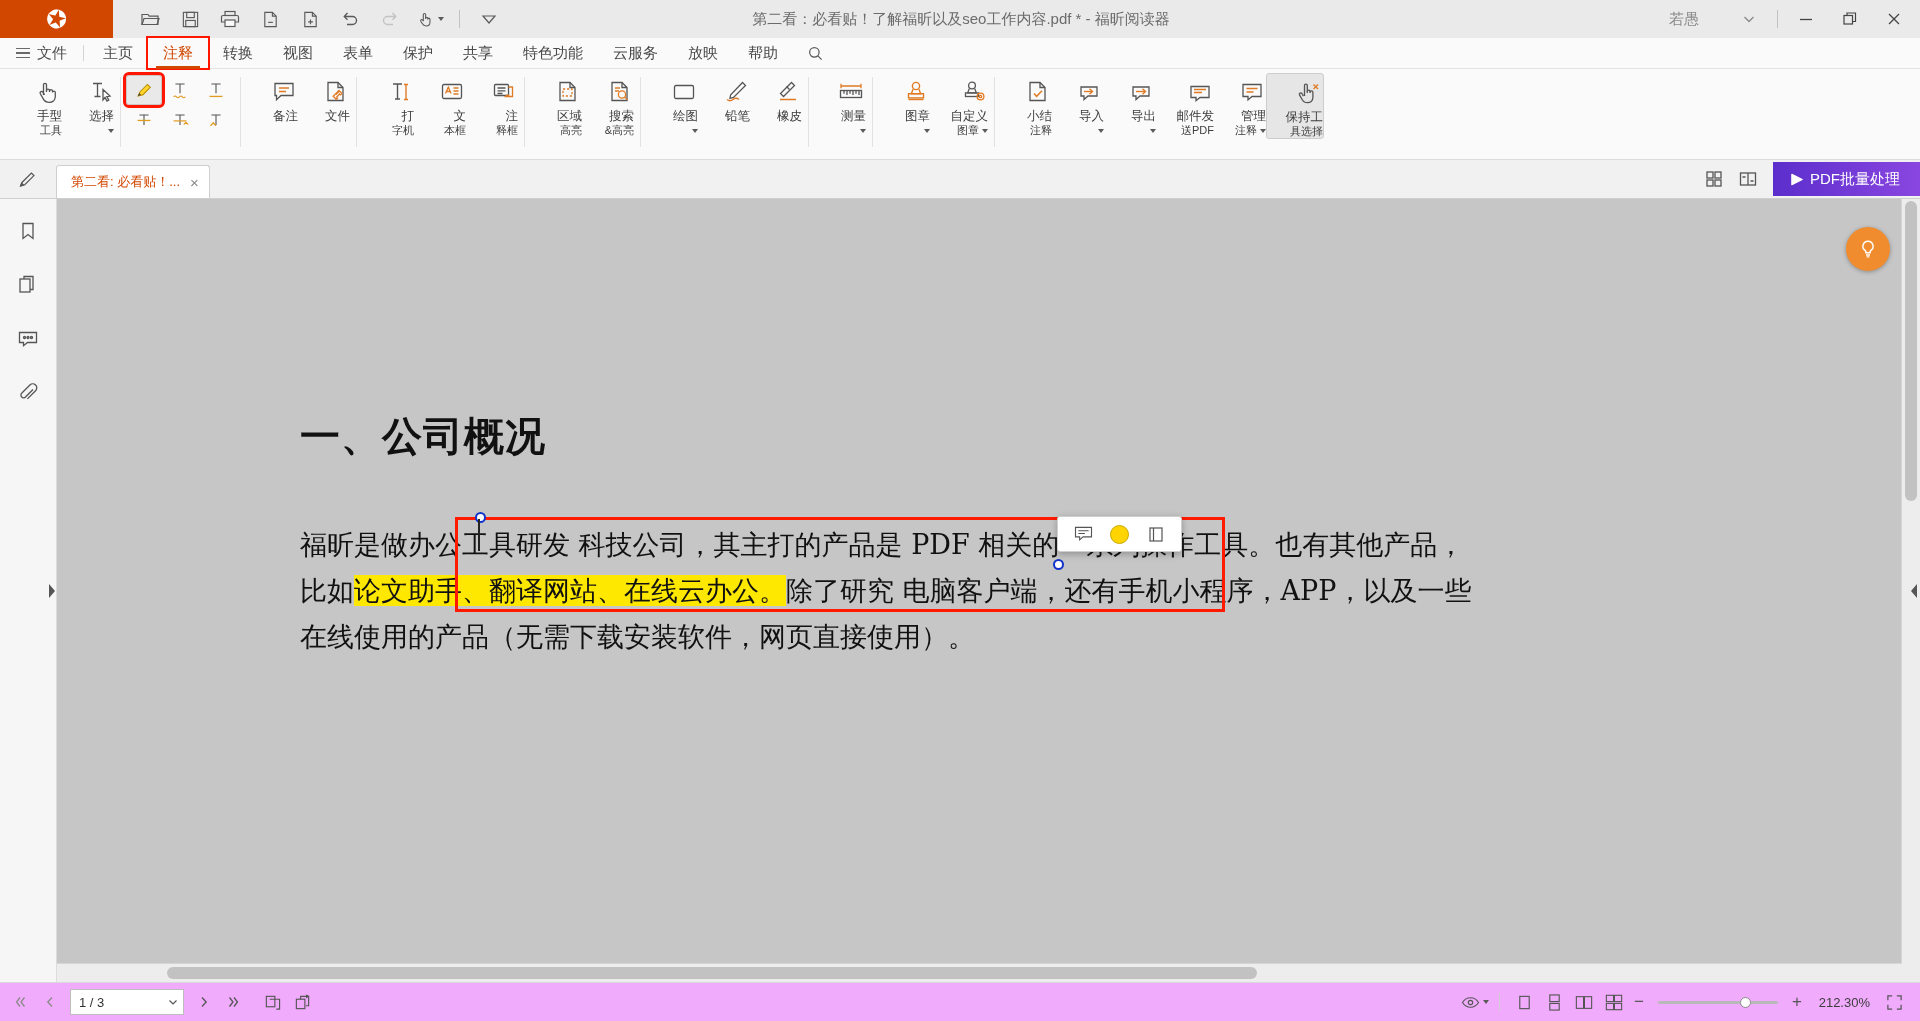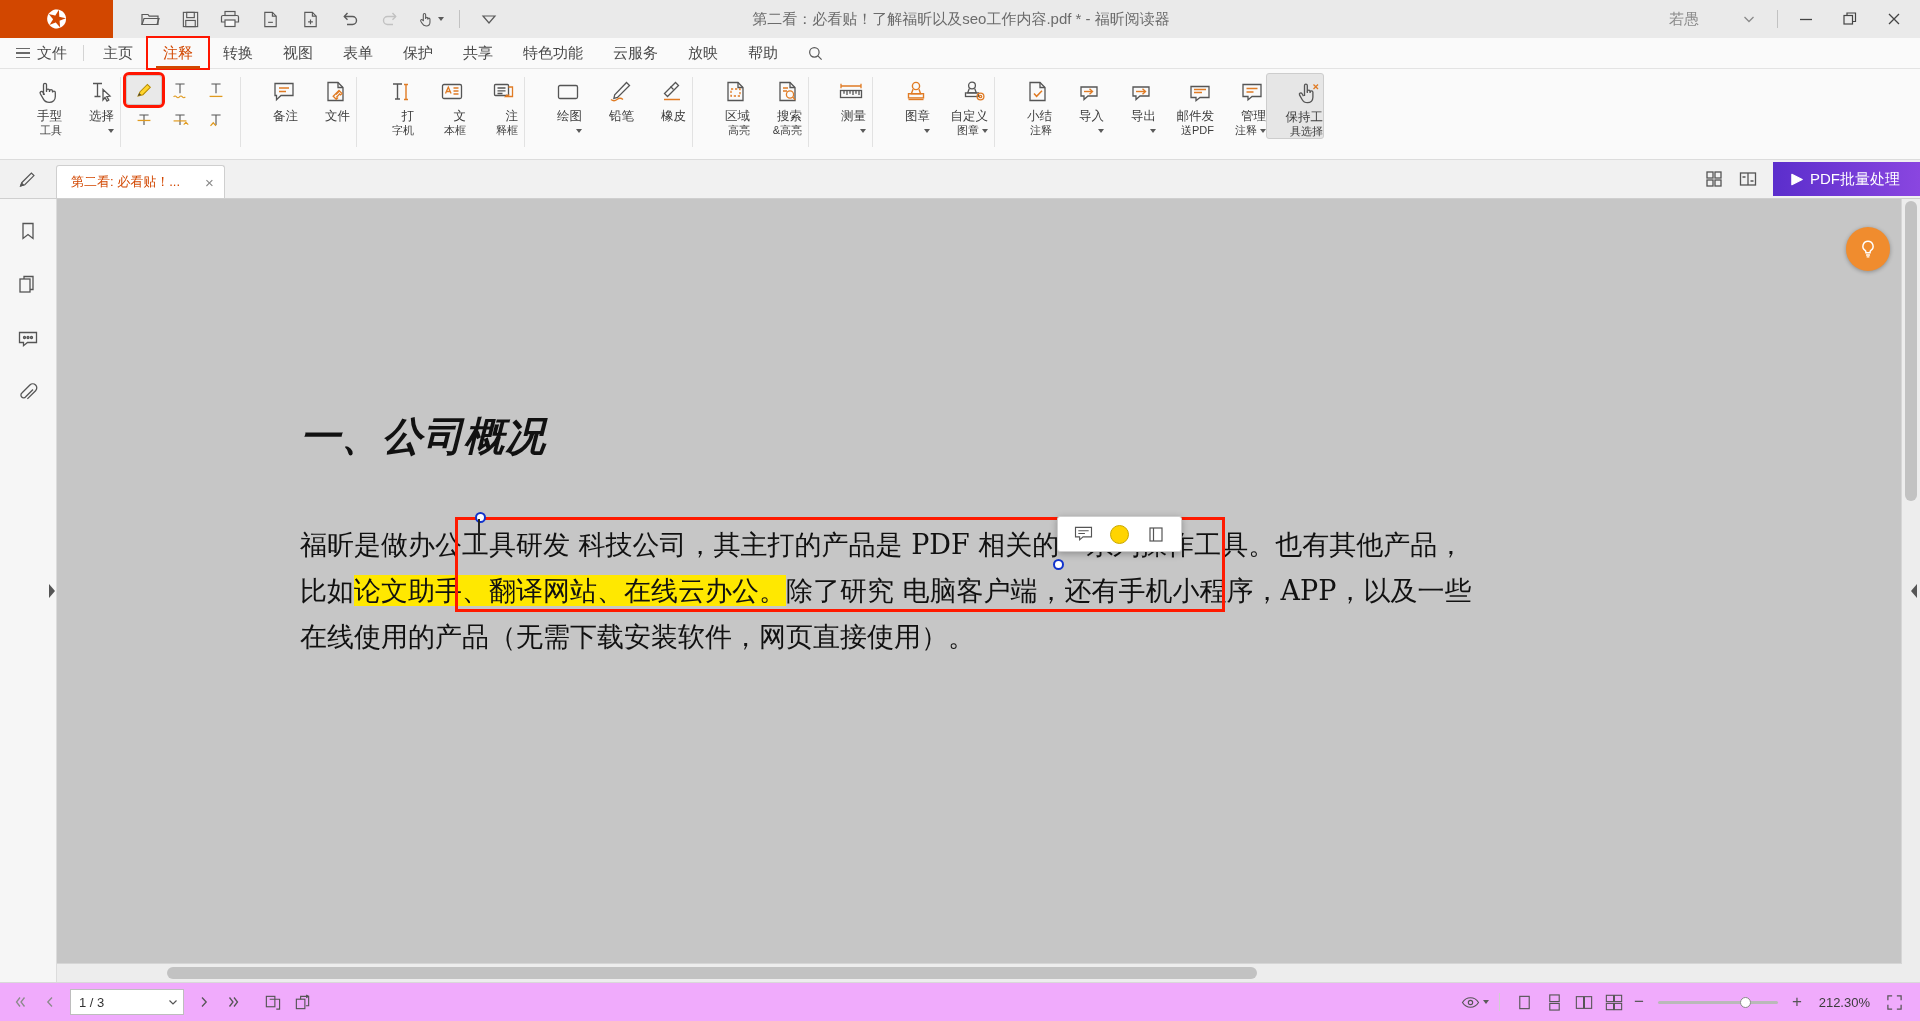--- a/index.html
+++ b/index.html
@@ -53,37 +53,37 @@
   .hl-cell{width:36px;height:30px;display:flex;align-items:center;justify-content:center;cursor:pointer;border-radius:3px;}
   .hl-cell.active{background:#e9e9e9;border:1px solid #c8c8c8;box-sizing:border-box;}
   .redbox{outline:3px solid #ff1500;}
 
   
   .ritem.keeptool{background:#e6e6e6;border:1px solid #cdcdcd;box-sizing:border-box;}
 
   
   .tabstrip{height:38px;background:#f1f1f1;display:flex;align-items:flex-end;flex:0 0 38px;border-bottom:1px solid #cfcfcf;position:relative;}
   .tabstrip-left{width:56px;display:flex;align-items:center;justify-content:center;height:38px;}
-  .doctab{height:32px;background:#fff;border:1px solid #cfcfcf;border-bottom:none;display:flex;align-items:center;padding:0 8px 0 14px;gap:23px;font-size:13px;color:#d24700;border-radius:3px 3px 0 0;max-width:230px;cursor:pointer;}
+  .doctab{height:32px;background:#fff;border:1px solid #cfcfcf;border-bottom:none;display:flex;align-items:center;padding:0 8px 0 14px;gap:8px;font-size:13px;color:#d24700;border-radius:3px 3px 0 0;max-width:230px;cursor:pointer;}
   .doctab .tt{white-space:nowrap;overflow:hidden;text-overflow:ellipsis;}
   .tab-close{color:#888;font-size:15px;line-height:1;cursor:pointer;padding:0 2px;}
   .tabstrip-right{margin-left:auto;display:flex;align-items:center;height:38px;padding-right:0;}
   .ts-ic{width:34px;height:30px;display:flex;align-items:center;justify-content:center;cursor:pointer;border-radius:3px;}
   .batch-btn{height:34px;background:linear-gradient(90deg,#5b2ecc,#8a46e0);color:#fff;display:flex;align-items:center;gap:4px;padding:0 20px 0 16px;font-size:15px;cursor:pointer;margin-left:8px;}
 
   
   .main{flex:1 1 auto;display:flex;min-height:0;position:relative;}
   .leftrail{width:56px;background:#f6f6f6;border-right:1px solid #dcdcdc;display:flex;flex-direction:column;align-items:center;padding-top:16px;gap:22px;flex:0 0 56px;}
   .rail-ic{width:36px;height:32px;display:flex;align-items:center;justify-content:center;cursor:pointer;border-radius:3px;}
   .rail-handle{position:absolute;left:46px;top:50%;transform:translateY(-50%);width:12px;height:26px;display:flex;align-items:center;justify-content:center;cursor:pointer;z-index:6;}
 
   .viewer{flex:1 1 auto;background:#9b9b9b;position:relative;overflow:hidden;}
   .page{position:absolute;left:0;right:18px;top:0;bottom:18px;background:#c6c6c6;}
   .page-inner{position:absolute;inset:0;padding:0;}
-  .doc-h1{position:absolute;left:243px;top:210px;font-family:"DejaVu Serif","Liberation Serif",serif;font-size:40px;font-weight:bold;color:#111;letter-spacing:1px;white-space:nowrap;font-style:italic;}
+  .doc-h1{position:absolute;left:243px;top:210px;font-family:"DejaVu Serif","Liberation Serif",serif;font-size:40px;font-weight:bold;color:#111;letter-spacing:1px;white-space:nowrap;}
   .doc-p{position:absolute;left:243px;top:323px;width:1190px;font-family:"DejaVu Serif","Liberation Serif",serif;font-size:27px;line-height:46px;color:#111;letter-spacing:0px;}
 
   .hl-yellow{background:#ffe800;}
   .annot-box{position:absolute;border:3px solid #ff1a00;box-sizing:border-box;pointer-events:none;}
   .grip{position:absolute;width:11px;height:11px;border-radius:50%;background:#fff;border:2px solid #1133cc;box-sizing:border-box;}
   .caretbar{position:absolute;width:2px;background:#222;}
 
   .popup{position:absolute;background:#fff;border:1px solid #cfcfcf;border-radius:3px;box-shadow:0 2px 7px rgba(0,0,0,.28);display:flex;align-items:center;gap:14px;padding:6px 12px;}
   .popup .pbtn{width:26px;height:22px;display:flex;align-items:center;justify-content:center;cursor:pointer;border-radius:3px;}
   .swatch{width:19px;height:19px;border-radius:50%;background:#ffd400;border:1px solid #c9a800;box-sizing:border-box;cursor:pointer;}
@@ -381,71 +381,71 @@
         </span>
         <span class="lb">注</span>
         <span class="lb2">释框</span>
       </div>
     </div>
 
     <div class="rgroup">
       <div class="ritem">
         <span class="ic">
           <svg width="28" height="28" viewBox="0 0 28 28" fill="none" stroke="#555" stroke-width="1.3">
-              <rect x="4.5" y="7.5" width="19" height="13" rx="1.5"></rect>
-            </svg>
-        </span>
-        <span class="lb">绘图</span>
-        <span class="lb2"><span class="caret"></span></span>
-      </div>
-      <div class="ritem">
-        <span class="ic">
-          <svg width="28" height="28" viewBox="0 0 28 28" fill="none" stroke="#555" stroke-width="1.3">
-              <path d="M20.5 4.5l3 3-12 12-3.6.8.8-3.6z"></path>
-              <path d="M5 21.5q3 2.5 6 0t6 0" stroke="#e07b24"></path>
-            </svg>
-        </span>
-        <span class="lb">铅笔</span>
-      </div>
-      <div class="ritem">
-        <span class="ic">
-          <svg width="28" height="28" viewBox="0 0 28 28" fill="none" stroke="#555" stroke-width="1.3">
-              <path d="M9.5 18.5l-3-3 11-11 3 3z"></path>
-              <path d="M12.5 8.5l3 3"></path>
-              <path d="M6 21.5h16" stroke="#e07b24" stroke-width="1.5"></path>
-            </svg>
-        </span>
-        <span class="lb">橡皮</span>
-      </div>
-    </div>
-
-    <div class="rgroup">
-      <div class="ritem">
-        <span class="ic">
-          <svg width="28" height="28" viewBox="0 0 28 28" fill="none" stroke="#555" stroke-width="1.3">
               <path d="M6 4.5h10l5 5v13H6z"></path>
               <path d="M16 4.5v5h5"></path>
               <rect x="9" y="11" width="9" height="7" stroke="#e07b24" stroke-dasharray="2.2 1.8"></rect>
             </svg>
         </span>
         <span class="lb">区域</span>
         <span class="lb2">高亮</span>
       </div>
       <div class="ritem">
         <span class="ic">
           <svg width="28" height="28" viewBox="0 0 28 28" fill="none" stroke="#555" stroke-width="1.3">
               <path d="M6 4.5h10l5 5v13H6z"></path>
               <path d="M16 4.5v5h5"></path>
               <path d="M9 10h5M9 13h4" stroke="#e07b24"></path>
               <circle cx="16" cy="16.5" r="3.6" stroke="#e07b24"></circle>
               <path d="M18.8 19.3l2.6 2.6" stroke="#e07b24"></path>
             </svg>
         </span>
         <span class="lb">搜索</span>
         <span class="lb2">&amp;高亮</span>
+      </div>
+    </div>
+
+    <div class="rgroup">
+      <div class="ritem">
+        <span class="ic">
+          <svg width="28" height="28" viewBox="0 0 28 28" fill="none" stroke="#555" stroke-width="1.3">
+              <rect x="4.5" y="7.5" width="19" height="13" rx="1.5"></rect>
+            </svg>
+        </span>
+        <span class="lb">绘图</span>
+        <span class="lb2"><span class="caret"></span></span>
+      </div>
+      <div class="ritem">
+        <span class="ic">
+          <svg width="28" height="28" viewBox="0 0 28 28" fill="none" stroke="#555" stroke-width="1.3">
+              <path d="M20.5 4.5l3 3-12 12-3.6.8.8-3.6z"></path>
+              <path d="M5 21.5q3 2.5 6 0t6 0" stroke="#e07b24"></path>
+            </svg>
+        </span>
+        <span class="lb">铅笔</span>
+      </div>
+      <div class="ritem">
+        <span class="ic">
+          <svg width="28" height="28" viewBox="0 0 28 28" fill="none" stroke="#555" stroke-width="1.3">
+              <path d="M9.5 18.5l-3-3 11-11 3 3z"></path>
+              <path d="M12.5 8.5l3 3"></path>
+              <path d="M6 21.5h16" stroke="#e07b24" stroke-width="1.5"></path>
+            </svg>
+        </span>
+        <span class="lb">橡皮</span>
       </div>
     </div>
 
     <div class="rgroup">
       <div class="ritem">
         <span class="ic">
           <svg width="30" height="28" viewBox="0 0 30 28" fill="none" stroke-width="1.3">
               <g stroke="#e07b24">
                 <path d="M5 8h20M5 5.8v4.4M25 5.8v4.4"></path>
               </g>

